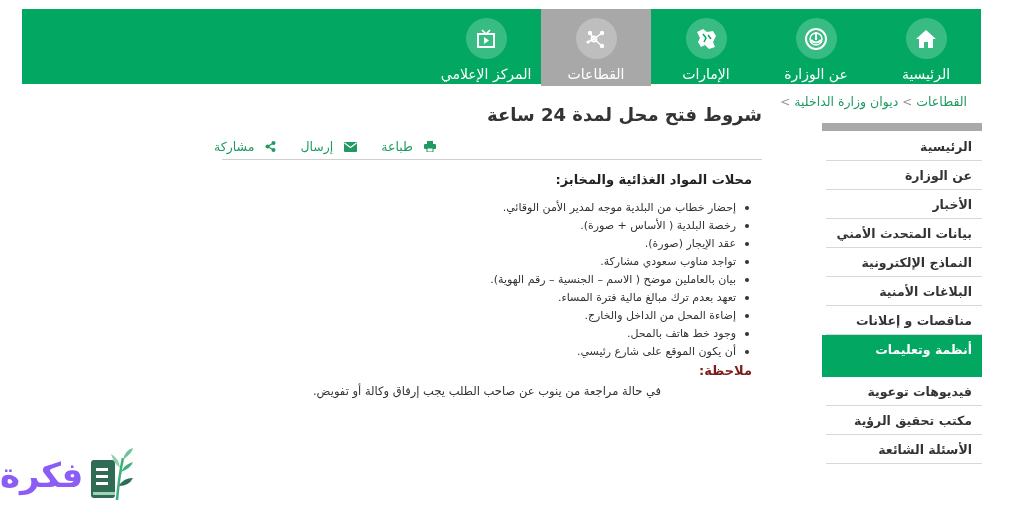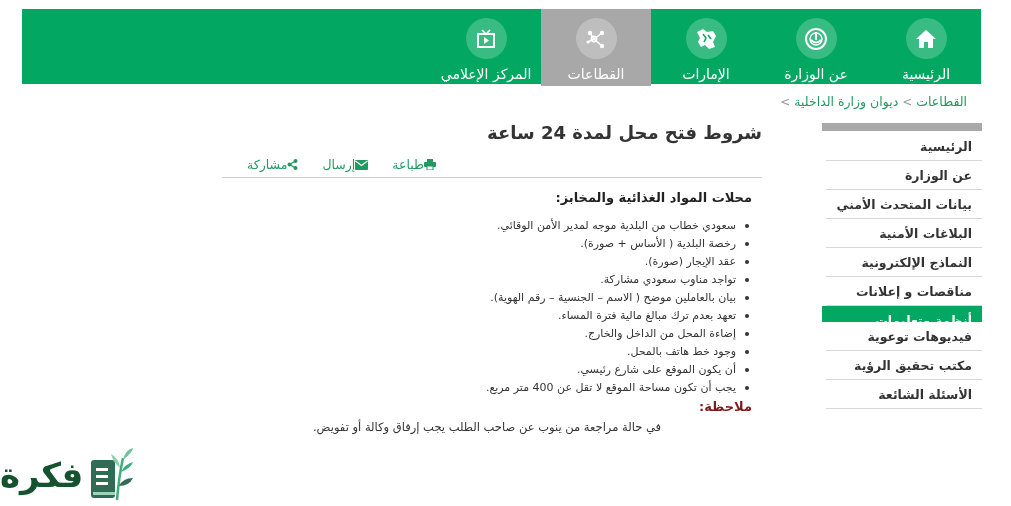--- a/index.html
+++ b/index.html
@@ -42,37 +42,37 @@
     }
     .sidebar .bar { height: 8px; background: #a9a9a9; }
     .sidebar .side-item {
       height: 29px; border-bottom: 1px solid #d8d8d8; text-align: right;
       padding-right: 10px; font-size: 12.5px; font-weight: bold; color: #333;
       line-height: 29px; cursor: pointer; direction: rtl; margin-left: 4px;
     }
     .sidebar .side-item.first { height: 30px; line-height: 32px; }
     .sidebar .side-item.active {
       background: #02a862; color: #fff; margin-left: 0; border-bottom: none;
-      height: 16px; line-height: 30px;
+      height: 42px; line-height: 30px;
     }
 
     
     .content {
-      position: absolute; top: 118px; left: 222px; width: 540px; direction: rtl;
+      position: absolute; top: 100px; left: 222px; width: 540px; direction: rtl;
     }
     .title {
       font-size: 18px; font-weight: bold; color: #333; text-align: right;
       line-height: 30px; padding-right: 0;
     }
     .toolbar {
       margin-top: 4px; display: flex; direction: rtl; gap: 0; align-items: center;
       height: 26px; border-bottom: 1px solid #cfcfcf; padding-right: 0;
     }
     .toolbar .tool {
-      display: flex; align-items: center; gap: 0; color: #1f9a61; font-size: 12.5px;
+      display: flex; align-items: center; gap: 11px; color: #1f9a61; font-size: 12.5px;
       cursor: pointer; margin-left: 24px;
     }
     .toolbar .tool:first-child { margin-right: 326px; }
     .toolbar svg { display: block; }
 
     .section-title {
       margin-top: 12px; font-size: 13px; font-weight: bold; color: #222; text-align: right;
       padding-right: 10px;
     }
     ul.conditions {
@@ -93,21 +93,21 @@
     .note-text {
       font-size: 11.5px; color: #333; text-align: center; padding-right: 10px; line-height: 22px;
     }
 
     
     .logo {
       position: absolute; left: 0; top: 444px; width: 160px; height: 62px;
       display: flex; align-items: center; direction: ltr;
     }
     .logo .logo-text {
-      font-size: 34px; font-weight: bold; color: #14532d; letter-spacing: 1px;
+      font-size: 34px; font-weight: bold; color: #8b5cf6; letter-spacing: 1px;
       font-family: "DejaVu Sans", sans-serif; line-height: 40px;
     }
   </style>
 </head>
 <body>
 
 <nav class="topnav">
   <div class="nav-item">
     <div class="nav-icon">
       <svg width="22" height="20" viewBox="0 0 22 20">
@@ -165,23 +165,24 @@
   <span>القطاعات</span>
   <span class="sep">&gt;</span>
   <span>ديوان وزارة الداخلية</span>
   <span class="sep">&gt;</span>
 </div>
 
 <aside class="sidebar">
   <div class="bar"></div>
   <div class="side-item first">الرئيسية</div>
   <div class="side-item">عن الوزارة</div>
+  <div class="side-item">الأخبار</div>
   <div class="side-item">بيانات المتحدث الأمني</div>
+  <div class="side-item">النماذج الإلكترونية</div>
   <div class="side-item">البلاغات الأمنية</div>
-  <div class="side-item">النماذج الإلكترونية</div>
   <div class="side-item">مناقصات و إعلانات</div>
   <div class="side-item active">أنظمة وتعليمات</div>
   <div class="side-item">فيديوهات توعوية</div>
   <div class="side-item">مكتب تحقيق الرؤية</div>
   <div class="side-item">الأسئلة الشائعة</div>
 </aside>
 
 <main class="content">
   <h1 class="title">شروط فتح محل لمدة 24 ساعة</h1>
 
@@ -208,30 +209,29 @@
           <circle cx="8.5" cy="9" r="2" fill="#1f9a61"></circle>
           <path d="M2.5 5.5 L8.5 2 M2.5 5.5 L8.5 9" stroke="#1f9a61" stroke-width="1.4"></path>
         </svg>
       <span>مشاركة</span>
     </span>
   </div>
 
   <h2 class="section-title">محلات المواد الغذائية والمخابز:</h2>
 
   <ul class="conditions">
-    <li>سعودي خطاب من البلدية موجه لمدير الأمن الوقائي.</li>
+    <li>إحضار خطاب من البلدية موجه لمدير الأمن الوقائي.</li>
     <li>رخصة البلدية ( الأساس + صورة).</li>
     <li>عقد الإيجار (صورة).</li>
     <li>تواجد مناوب سعودي مشاركة.</li>
     <li>بيان بالعاملين موضح ( الاسم – الجنسية – رقم الهوية).</li>
     <li>تعهد بعدم ترك مبالغ مالية فترة المساء.</li>
     <li>إضاءة المحل من الداخل والخارج.</li>
     <li>وجود خط هاتف بالمحل.</li>
     <li>أن يكون الموقع على شارع رئيسي.</li>
-    <li>يجب أن تكون مساحة الموقع لا تقل عن 400 متر مربع.</li>
   </ul>
 
   <div class="note-title">ملاحظة:</div>
   <p class="note-text">في حالة مراجعة من ينوب عن صاحب الطلب يجب إرفاق وكالة أو تفويض.</p>
 </main>
 
 <div class="logo">
   <span class="logo-text" dir="rtl">فكرة</span>
   <svg width="50" height="58" viewBox="0 0 50 58" style="margin-left:4px">
     <rect x="4" y="14" width="24" height="38" rx="3" fill="#2f6b55"></rect>

